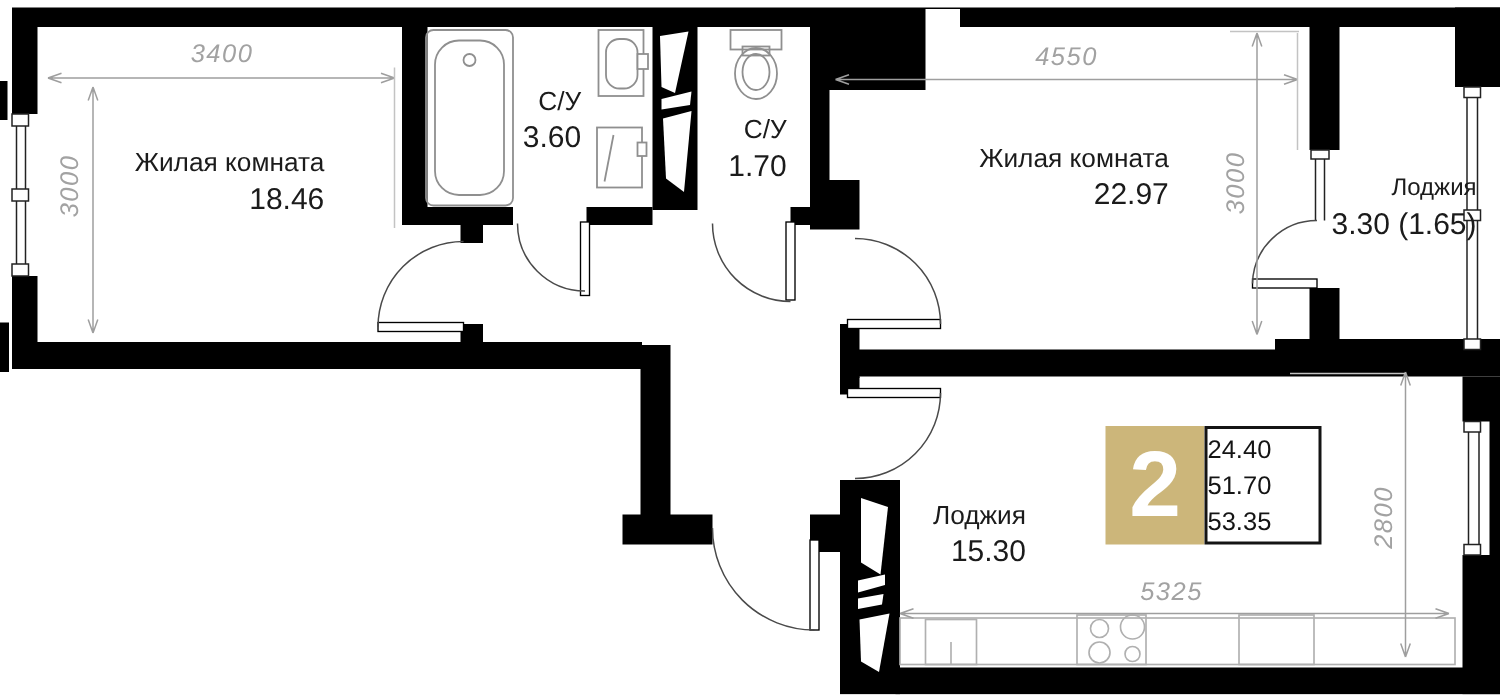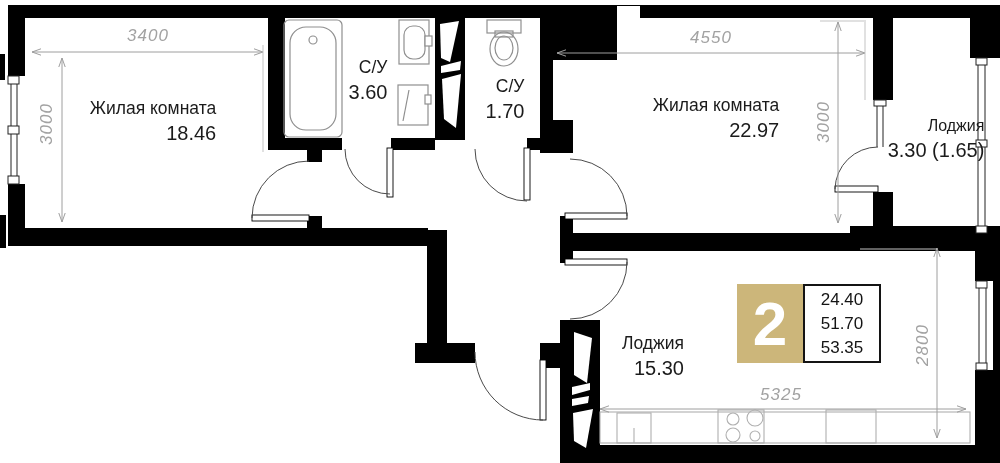--- a/index.html
+++ b/index.html
@@ -8,21 +8,21 @@
   .room-label{position:absolute;transform:translateX(-50%);text-align:right;
     font-size:17.5px;line-height:25px;color:#1b1b1b;white-space:nowrap;}
   .room-label .rl-area{font-size:20px;}
   .dim-label{position:absolute;transform:translate(-50%,-50%);font-style:italic;
     font-size:17px;color:#a2a2a2;white-space:nowrap;letter-spacing:1px;}
   .dim-label.vert{transform:translate(-50%,-50%) rotate(-90deg);}
   .badge{position:absolute;display:flex;height:79px;}
   .badge-num{width:66px;color:#fff;font-size:62px;font-weight:700;display:flex;
     align-items:center;justify-content:center;background:#ccb67a;}
   .badge-areas{width:78px;background:#fff;border:2px solid #141414;box-sizing:border-box;
-    display:flex;flex-direction:column;justify-content:center;align-items:center;
+    display:flex;flex-direction:column;justify-content:center;align-items:flex-start;
     font-size:17px;line-height:24px;color:#141414;}
 </style>
 </head>
 <body>
 
 <div id="plan">
 
 <svg width="1000" height="463" viewBox="0 0 1000 463">
 
   <g fill="#000">

